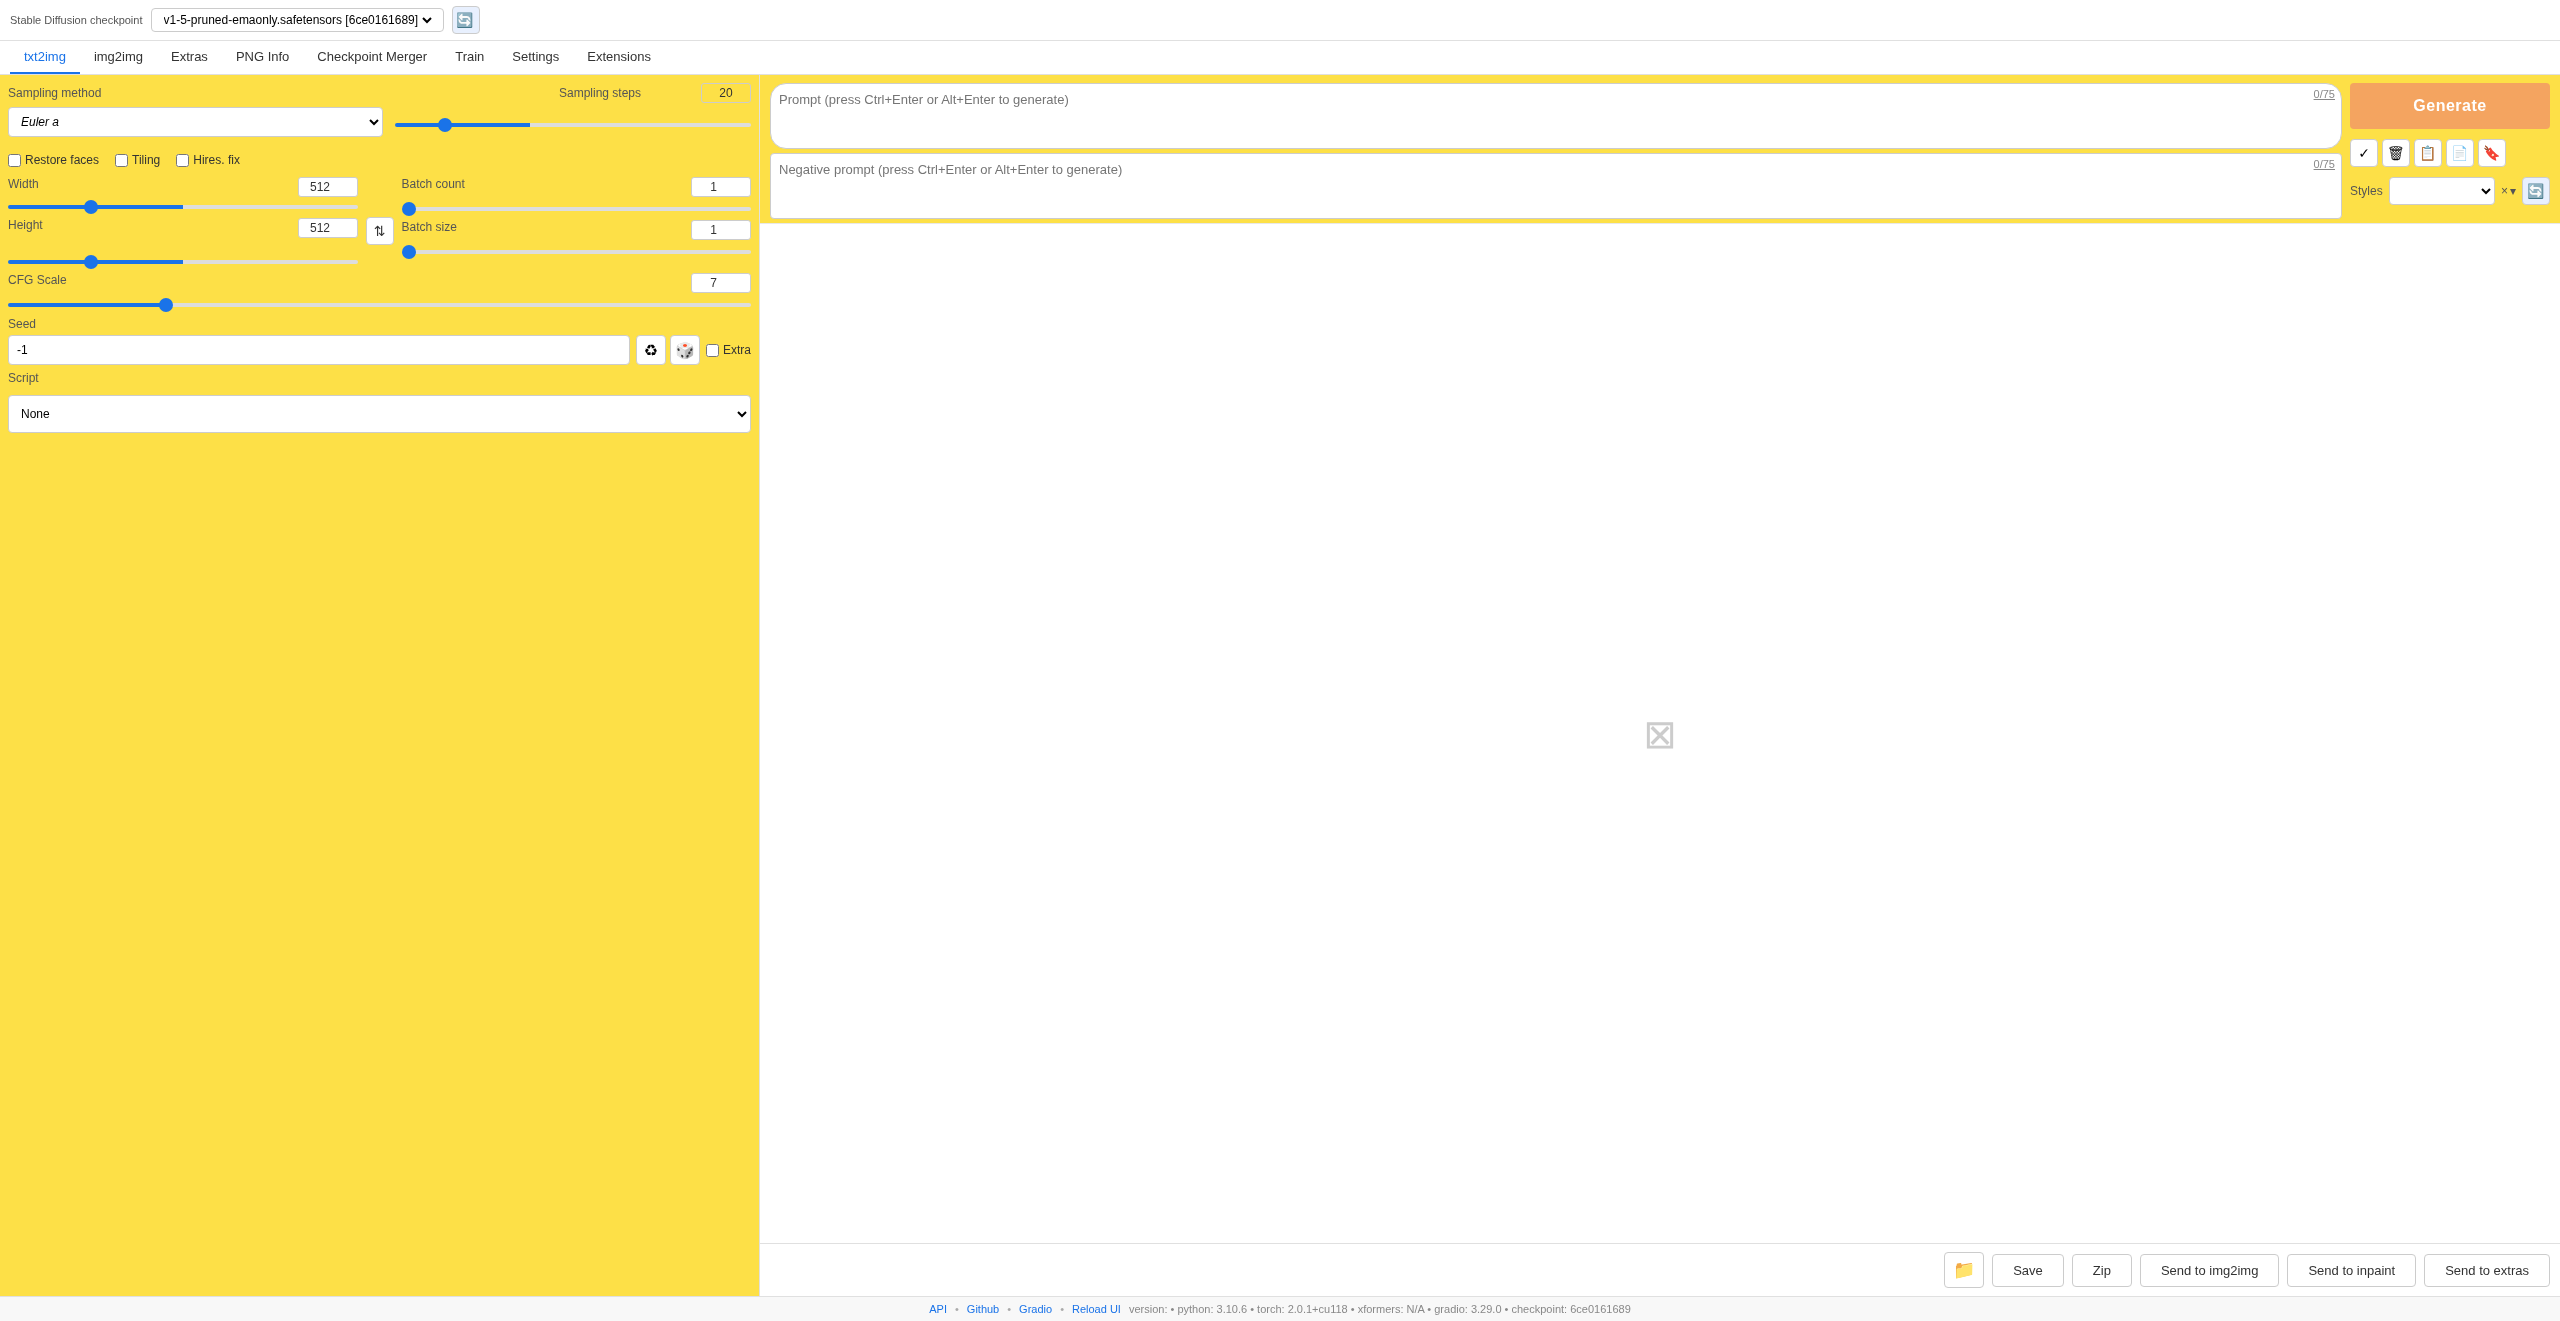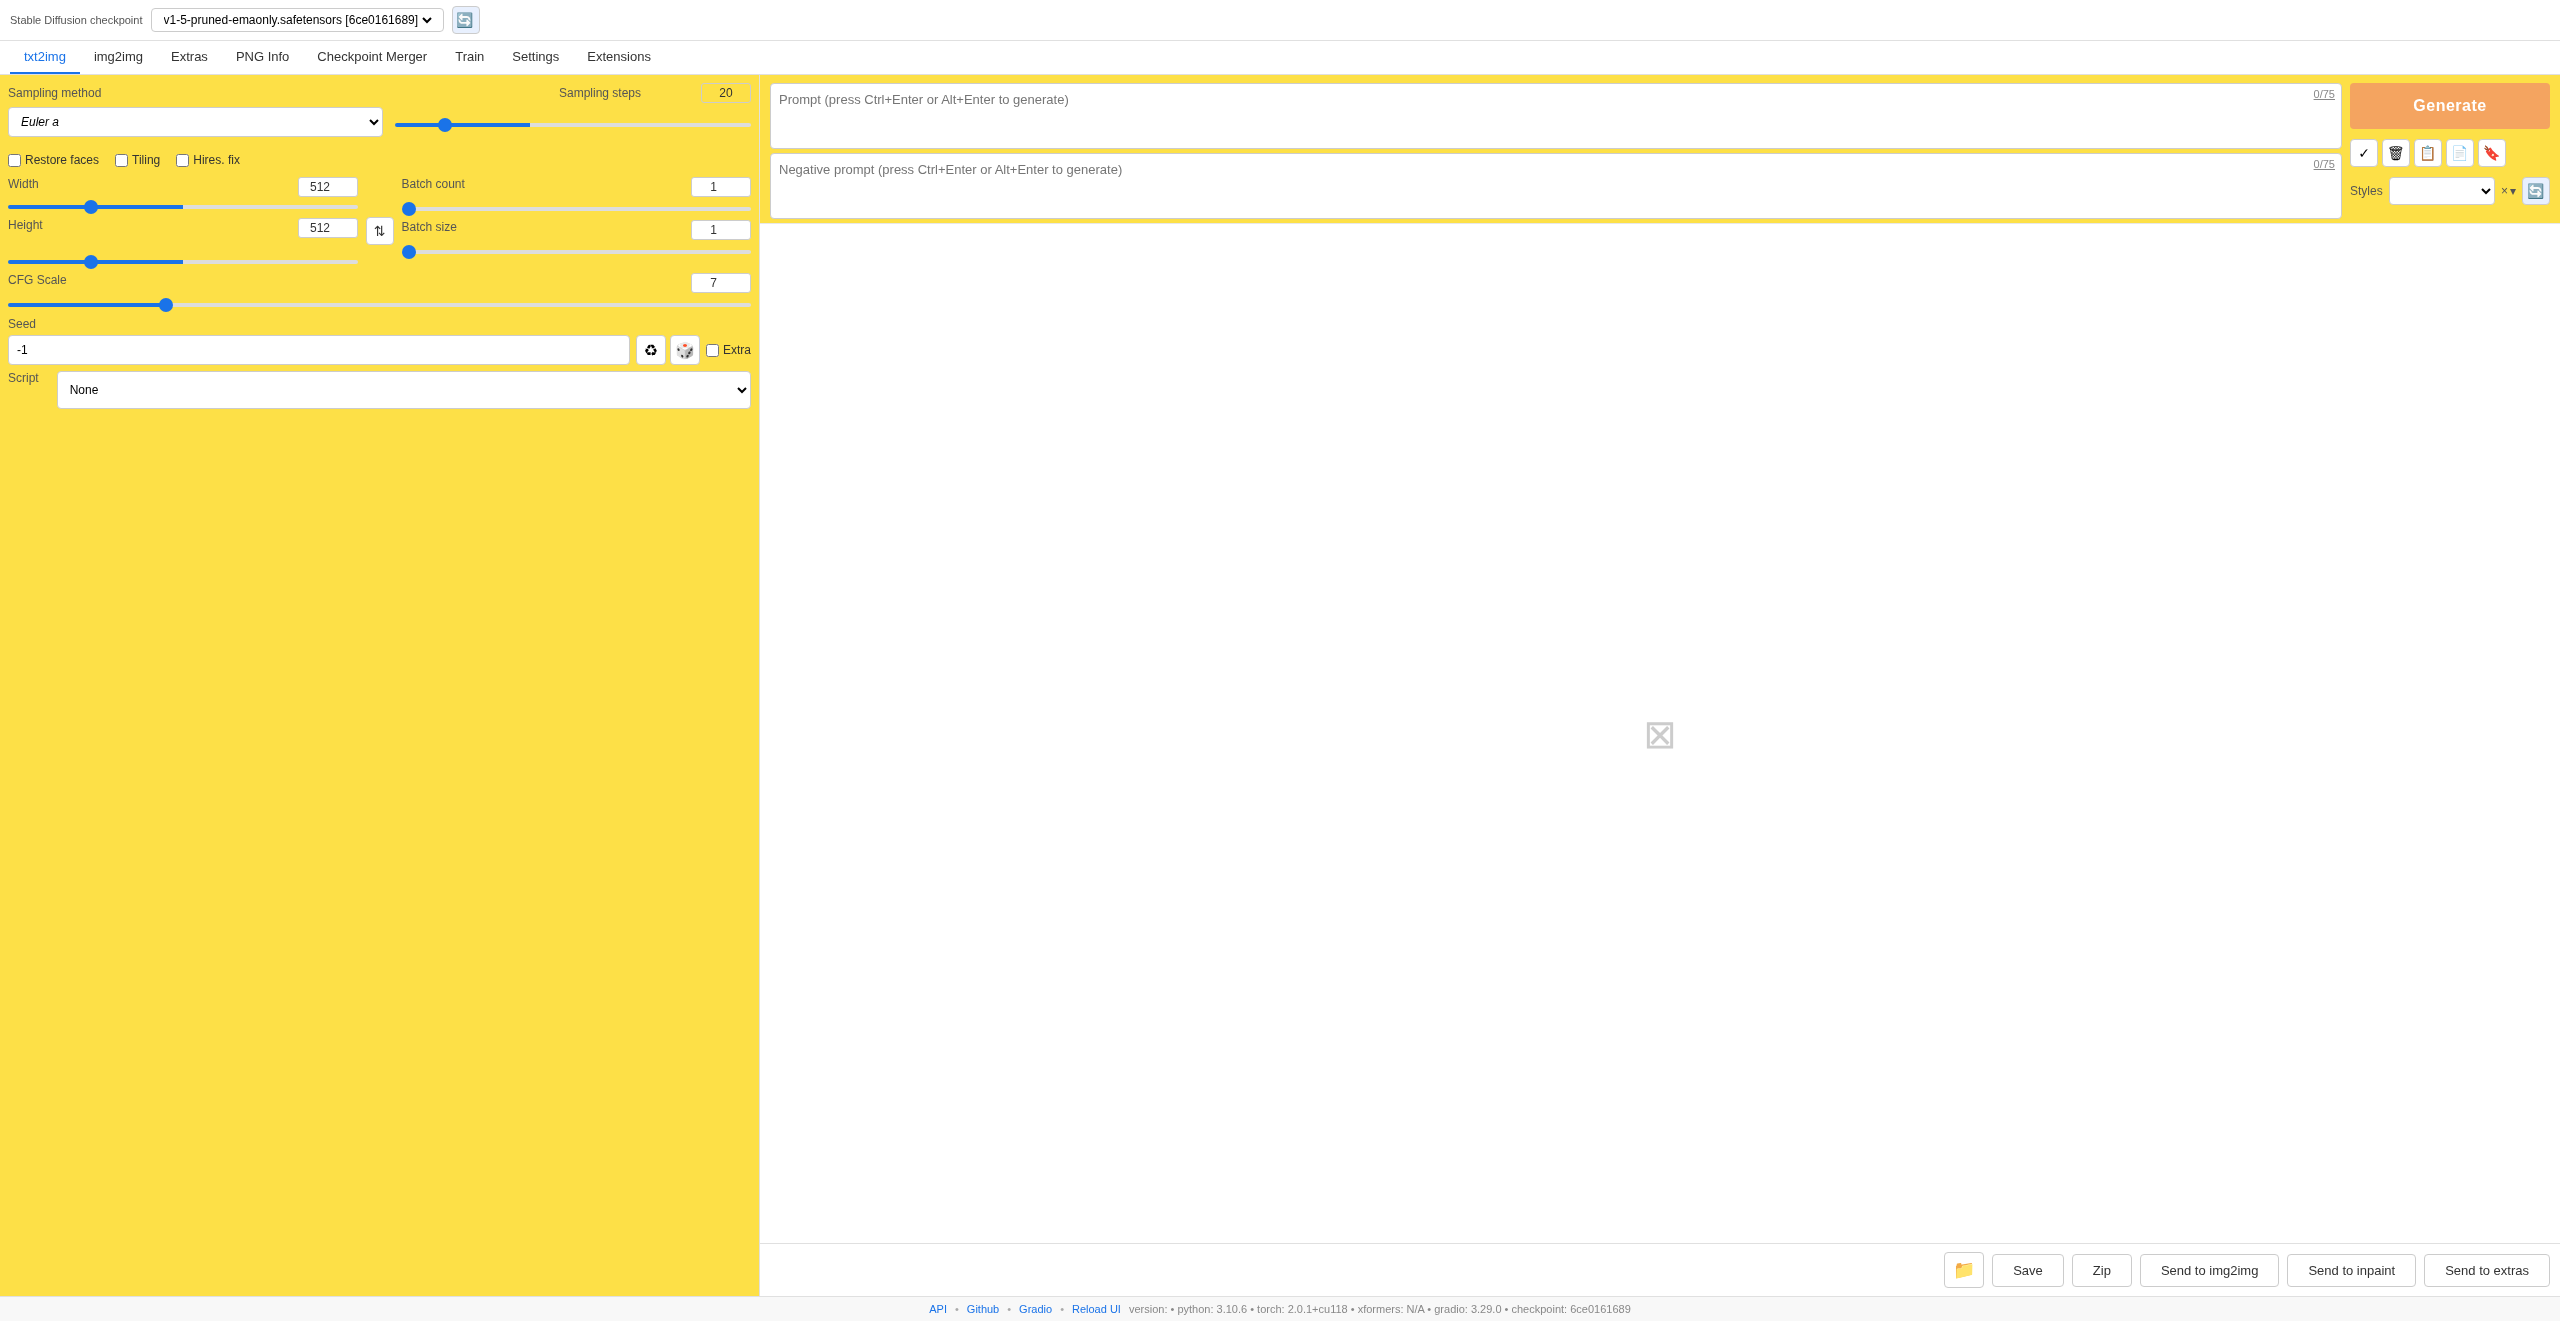--- a/index.html
+++ b/index.html
@@ -93,21 +93,21 @@
       display: flex;
       flex-direction: column;
       padding: 8px;
       gap: 6px;
       overflow-y: auto;
       border-right: 1px solid #e0e0e0;
     }
     .prompt-section {
       position: relative;
       border: 1px solid #ccc;
-      border-radius: 4px;
+      border-radius: 16px;
       background: #fff;
     }
     .prompt-counter {
       position: absolute;
       top: 4px;
       right: 6px;
       font-size: 11px;
       color: #888;
       text-decoration: underline;
     }
@@ -253,22 +253,22 @@
       border-radius: 4px;
       background: #fff;
       cursor: pointer;
       display: flex;
       align-items: center;
       justify-content: center;
       font-size: 16px;
     }
     .script-row {
       display: flex;
-      flex-direction: row;
-      gap: 18px;
+      flex-direction: column;
+      gap: 10px;
     }
     .script-select {
       width: 100%;
       height: 38px;
       border: 1px solid #ccc;
       border-radius: 4px;
       padding: 0 8px;
       font-size: 12px;
       background: #fff;
     }

